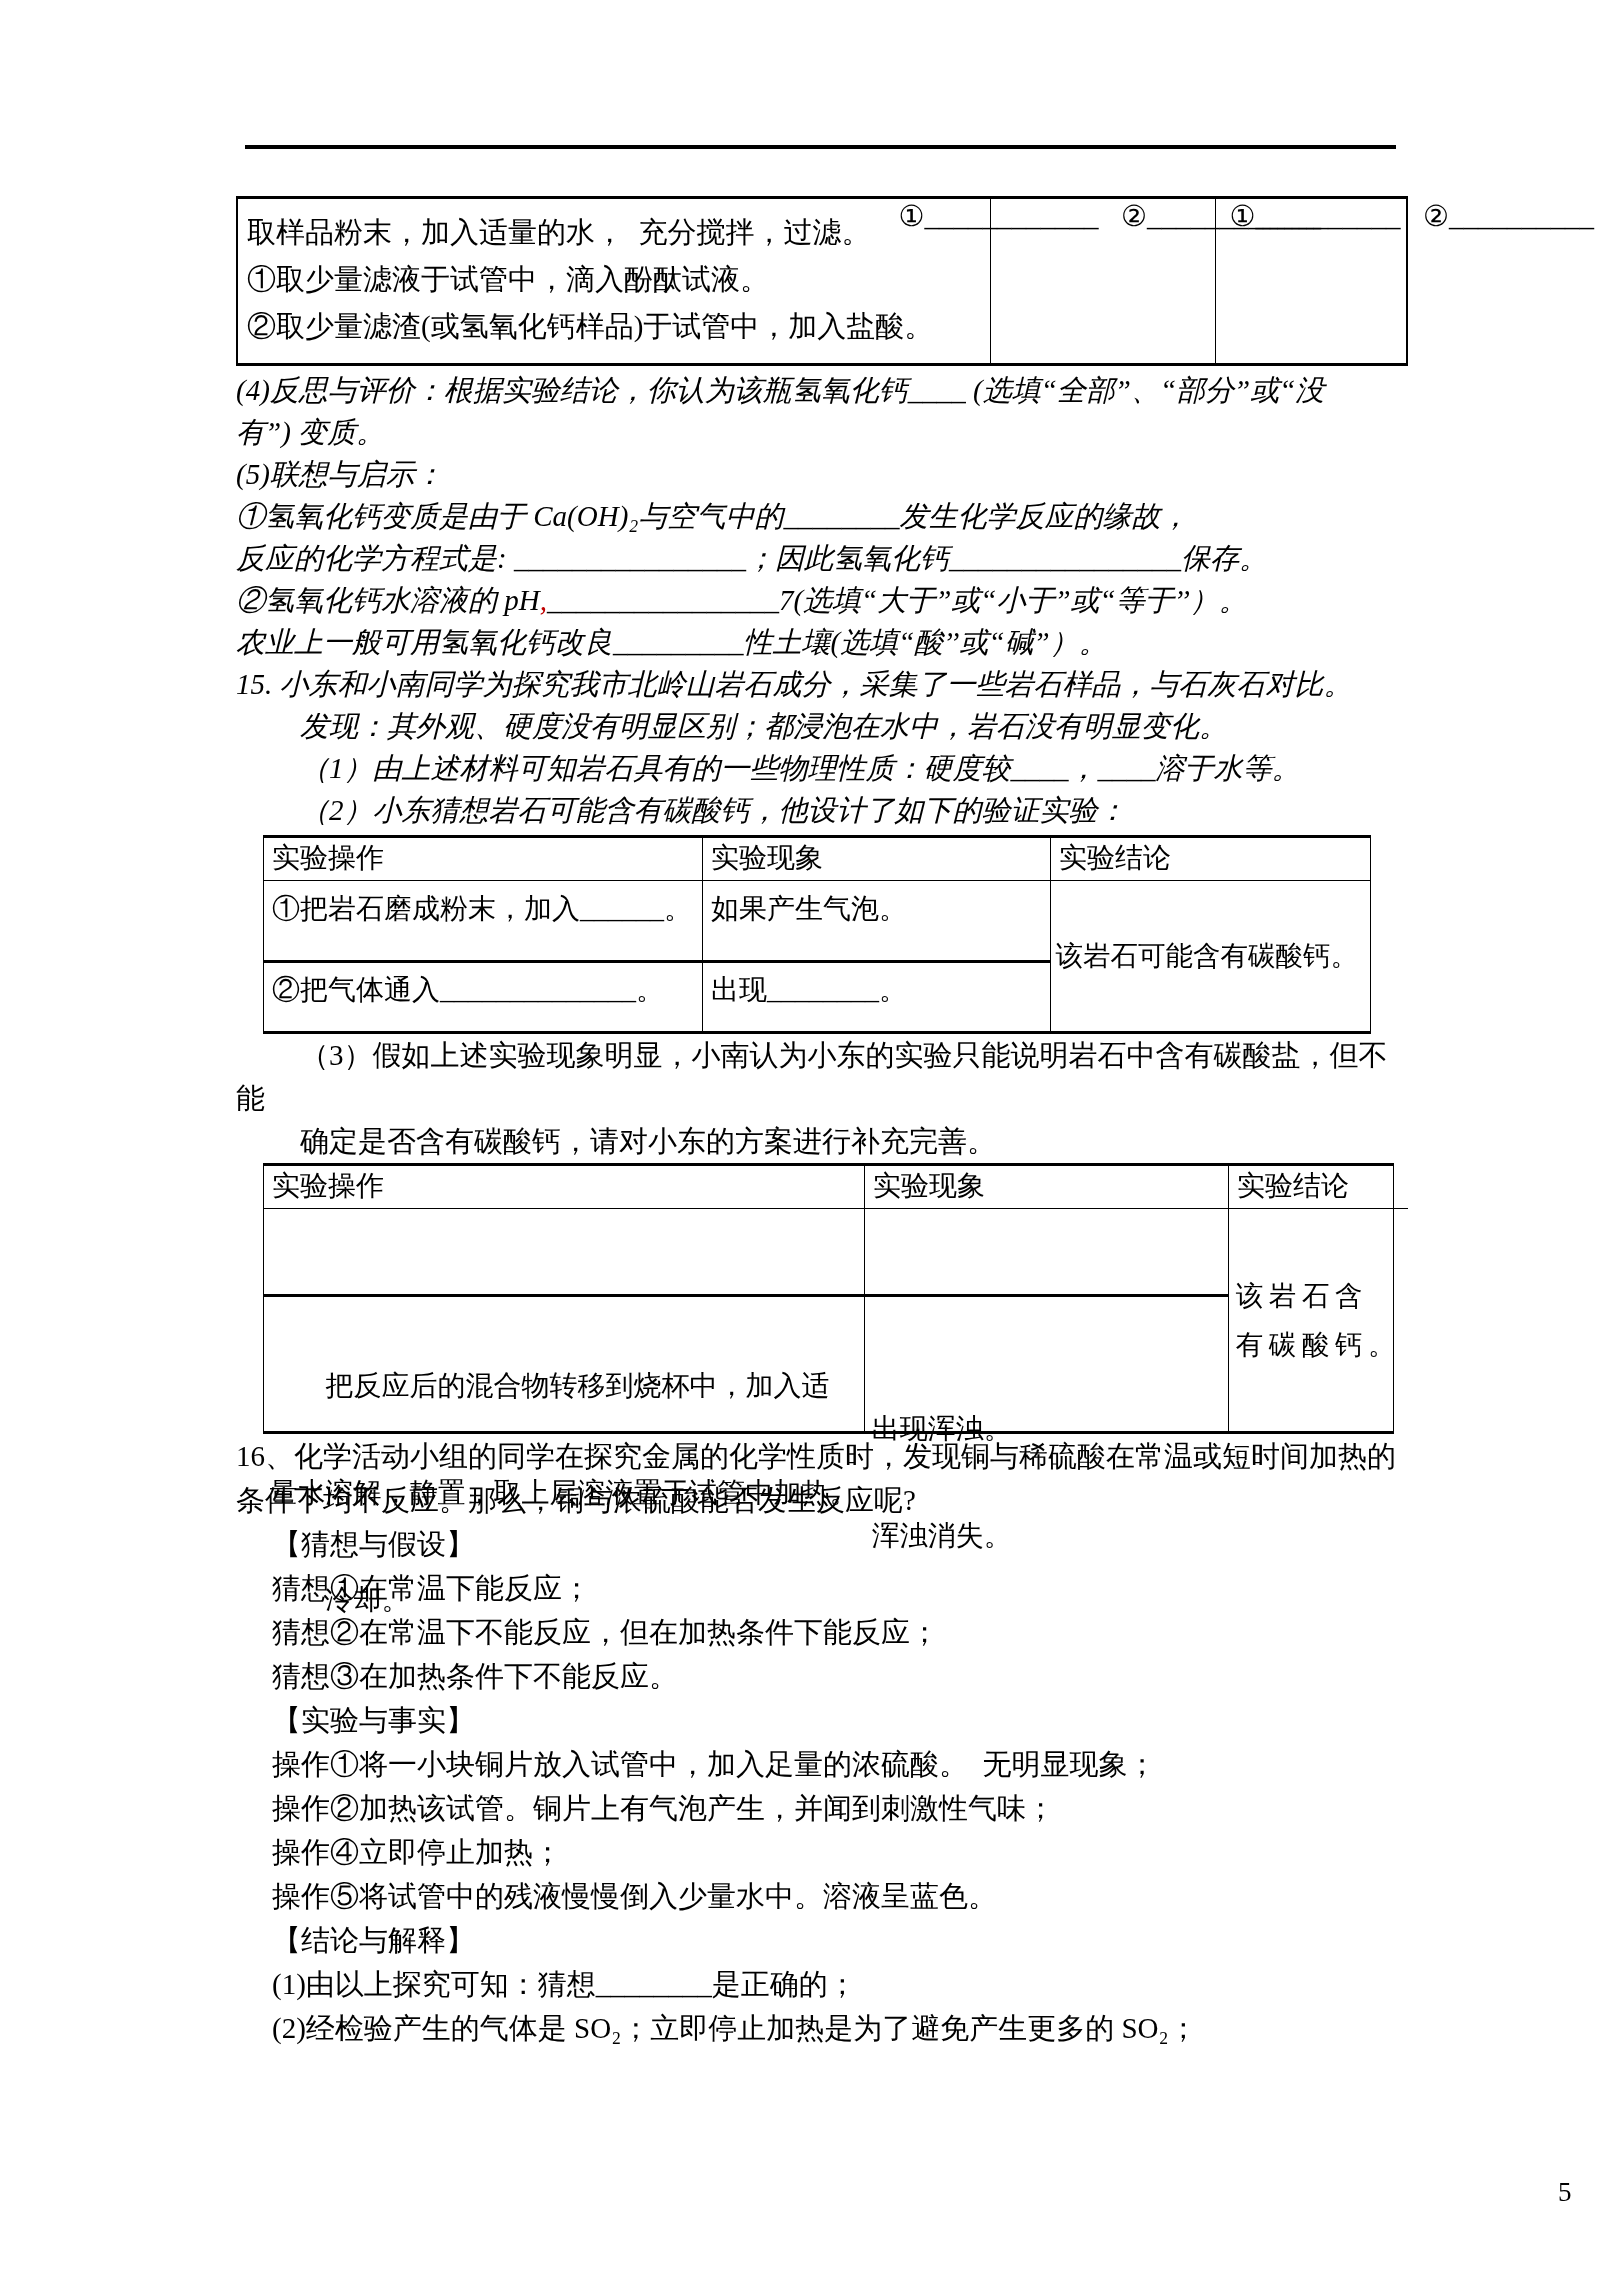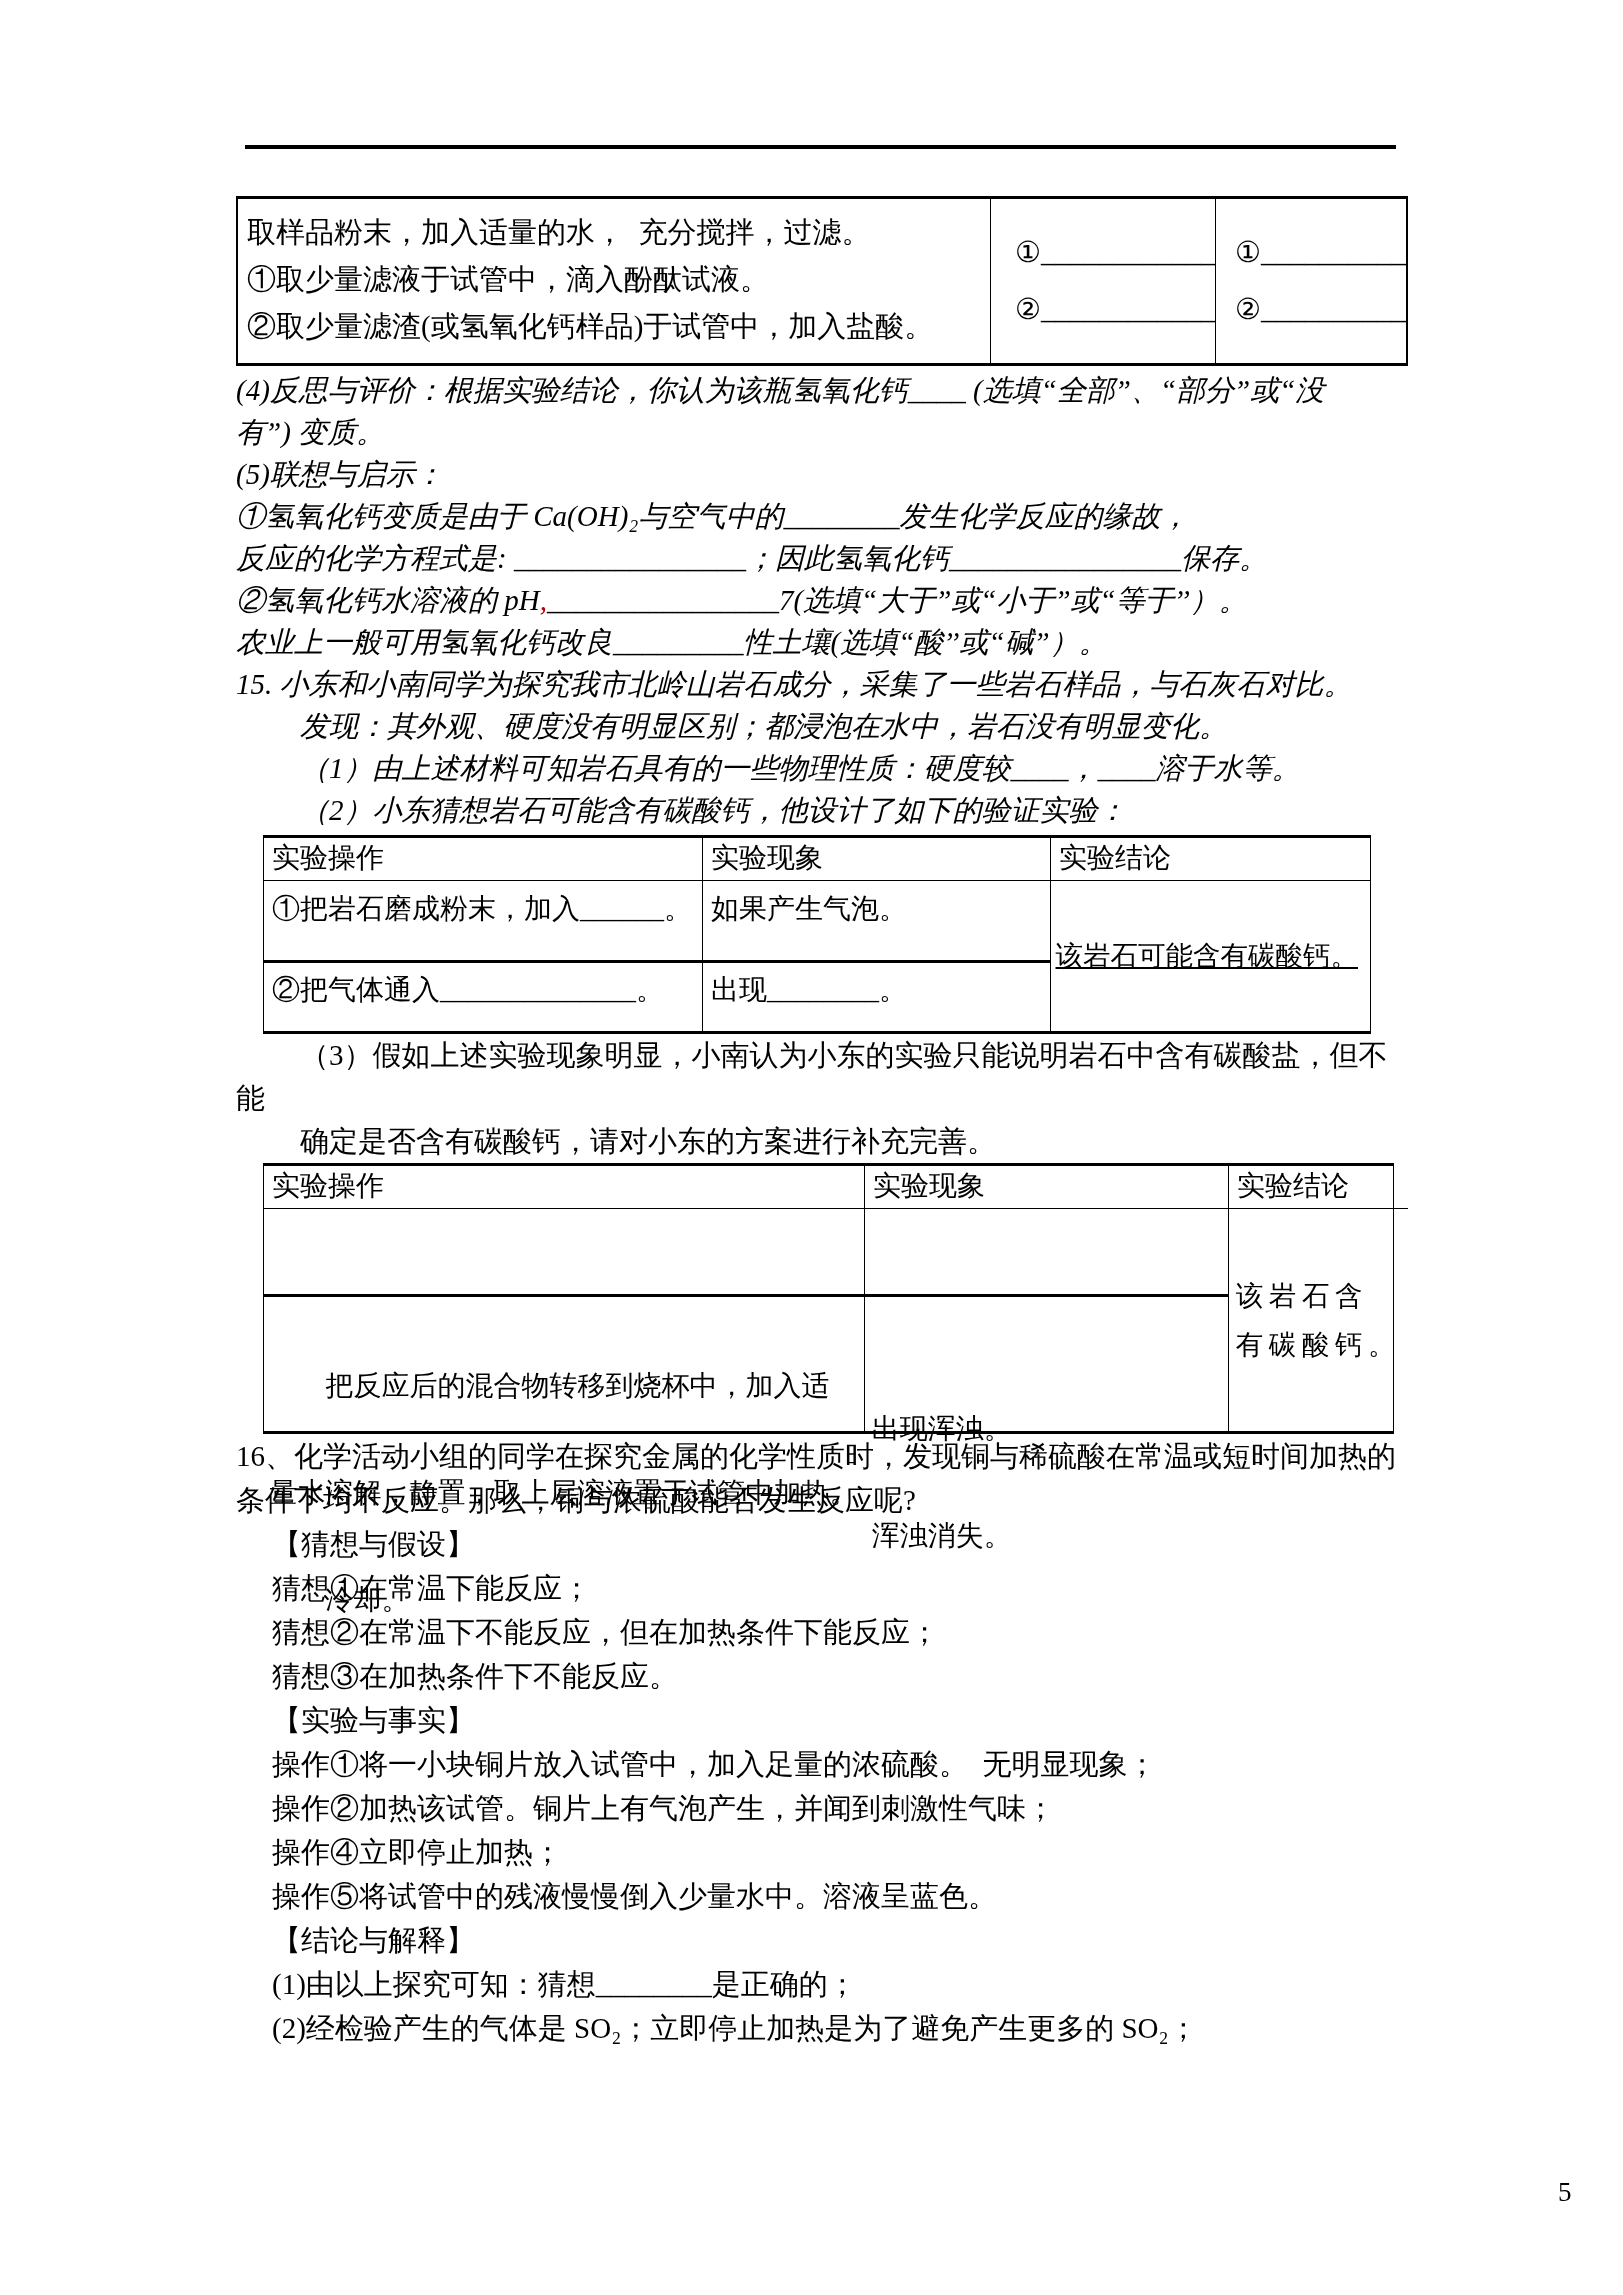--- a/index.html
+++ b/index.html
@@ -13,36 +13,36 @@
   .redmark { color:#c00000; }
 
   
   .t1 { box-sizing:border-box; margin-top:196px; width:1172px; height:170px;
         border:2.2px solid #000; border-top-width:3.9px; border-bottom-width:3.9px;
         display:grid; grid-template-columns:752px 225px auto; }
   .t1 .cell { box-sizing:border-box; }
   .t1 .cell + .cell { border-left:1.7px solid #000; }
   .t1 .c1 { padding:10px 9px 0; }
   .t1 .c1 .line { line-height:47px; }
-  .t1 .c2, .t1 .c3 { display:flex; flex-direction:column; justify-content:center;
+  .t1 .c2, .t1 .c3 { display:flex; flex-direction:row; justify-content:center;
                      gap:22.4px; padding-left:13.5px;text-align:right; }
   .t1 .c2 .line, .t1 .c3 .line { line-height:35px; }
 
   
   .tblx { box-sizing:border-box; margin-left:27px; border:1.7px solid #000;
           border-top-width:3.9px; border-bottom-width:3.9px; display:grid; font-size:28px; }
   .tblx .cell { box-sizing:border-box; white-space:pre; }
   .tblx .hd { padding:0 7.9px; line-height:40px; border-bottom:1.7px solid #000; }
   .tblx .bl { border-left:1.7px solid #000; }
 
   .tA { margin-top:3.9px; width:1108px; grid-template-columns:438px 348px auto;
         grid-template-rows:43px 79px 71px; }
   .tA .h1{grid-area:1/1} .tA .h2{grid-area:1/2} .tA .h3{grid-area:1/3}
   .tA .r1c1{grid-area:2/1; padding:9px 7.9px;} .tA .r1c2{grid-area:2/2; padding:9px 7.9px;}
-  .tA .concl{grid-area:2/3/4/4; display:flex; align-items:center; padding:0 4.5px; font-size:27.5px;text-decoration:underline;}
+  .tA .concl{grid-area:2/3/4/4; display:flex; align-items:center; padding:0 4.5px; font-size:27.5px;}
   .tA .r2c1{grid-area:3/1; border-top:3.4px solid #000; padding:7.9px 7.9px;}
   .tA .r2c2{grid-area:3/2; border-top:3.4px solid #000; padding:7.9px 7.9px;}
 
   .tB { width:1131px; grid-template-columns:600px 364px auto;
         grid-template-rows:43px 85px 137px; }
   .tB .h1{grid-area:1/1} .tB .h2{grid-area:1/2} .tB .h3{grid-area:1/3}
   .tB .r1c1{grid-area:2/1;} .tB .r1c2{grid-area:2/2;}
   .tB .concl{grid-area:2/3/4/4; display:flex; flex-direction:column; justify-content:center;
              padding:0 6.7px; letter-spacing:5.6px; line-height:49px; font-size:27.5px;}
   .tB .r2c1{grid-area:3/1; border-top:3.4px solid #000; padding:3.4px 5.6px;}

